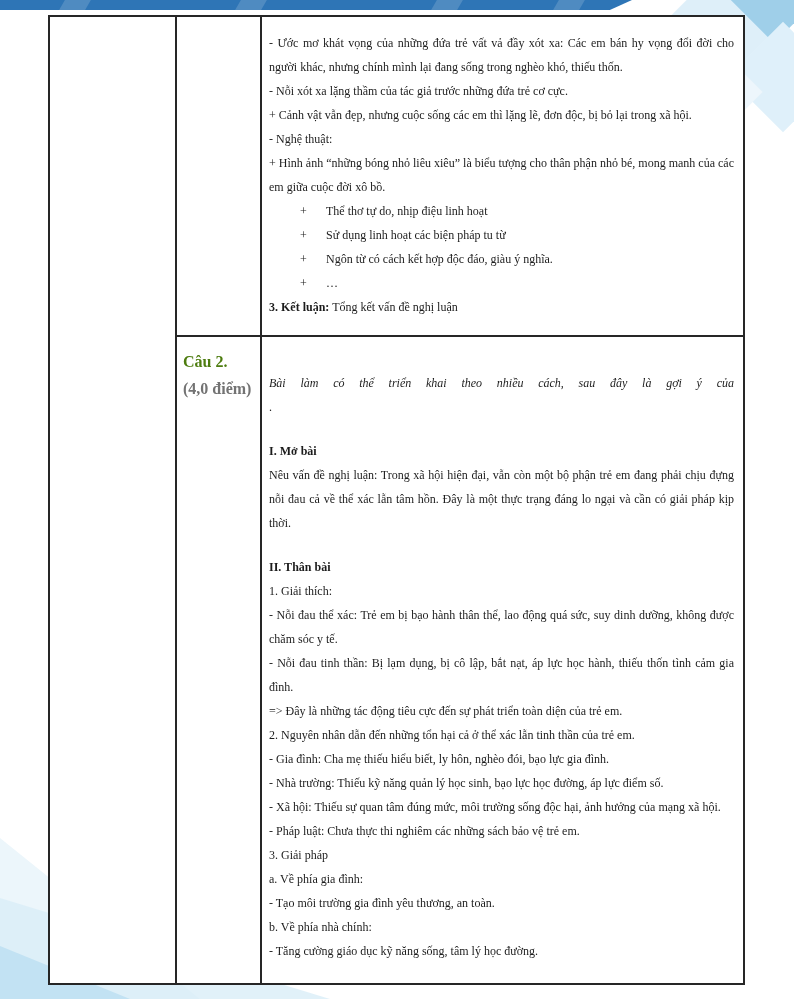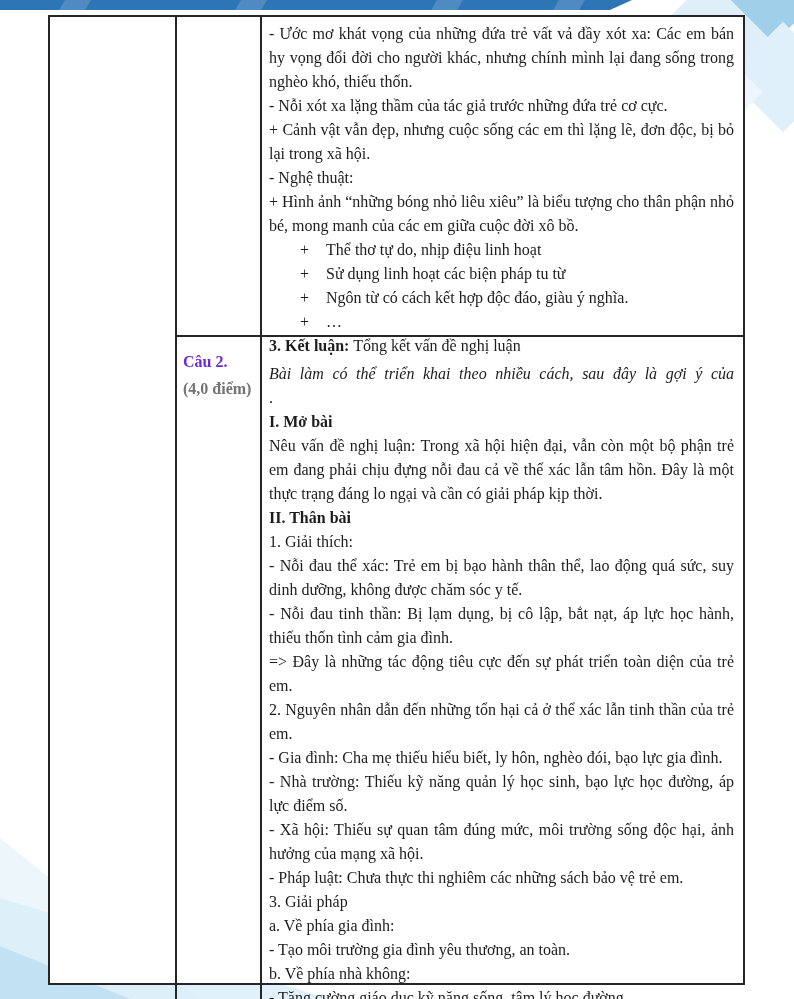--- a/index.html
+++ b/index.html
@@ -51,23 +51,23 @@
     background:#ffffff;
     box-sizing:border-box;
   }
   .cell{box-sizing:border-box;min-width:0;}
   .cell-col1{grid-column:1;grid-row:1 / span 2;}
   .cell-b  {grid-column:2;grid-row:1;border-left:2px solid #262626;}
   .cell-c  {grid-column:3;grid-row:1;border-left:2px solid #262626;}
   .cell-d  {grid-column:2;grid-row:2;border-left:2px solid #262626;border-top:2px solid #262626;}
   .cell-e  {grid-column:3;grid-row:2;border-left:2px solid #262626;border-top:2px solid #262626;}
 
-  .content{padding:5px 9px 4px 7px;font-size:16px;line-height:24px;font-family:Liberation Serif, serif;}
+  .content{padding:14px 9px 4px 7px;font-size:12px;line-height:24px;font-family:Liberation Serif, serif;}
   .content p{margin:0;text-align:justify;}
-  .content p.bold{font-weight:bold;text-align:left;}
+  .content p.bold{font-weight:bold;text-align:left;margin-top:20px;}
   .content p.italic-full{font-style:italic;text-align:justify;text-align-last:justify;margin-top:20px;}
   .content p.plus{text-align:left;padding-left:57px;position:relative;}
   .content p.plus .plus-marker{position:absolute;left:31px;top:0;}
   .content p .lead{font-weight:bold;margin-top:32px;}
 
   .qcell{padding:11px 4px 0 6px;font-weight:bold;font-size:16px;line-height:27px;}
   .qcell .qlabel{color:#ff0000;display:block;}
   .qcell .qpoints{color:#737373;display:block;}
 </style>
 </head>
@@ -104,21 +104,21 @@
         <p>- Nghệ thuật:</p>
         <p>+ Hình ảnh “những bóng nhỏ liêu xiêu” là biểu tượng cho thân phận nhỏ bé, mong manh của các em giữa cuộc đời xô bồ.</p>
         <p class="plus"><span class="plus-marker">+</span><span>Thể thơ tự do, nhịp điệu linh hoạt</span></p>
         <p class="plus"><span class="plus-marker">+</span><span>Sử dụng linh hoạt các biện pháp tu từ</span></p>
         <p class="plus"><span class="plus-marker">+</span><span>Ngôn từ có cách kết hợp độc đáo, giàu ý nghĩa.</span></p>
         <p class="plus"><span class="plus-marker">+</span><span>…</span></p>
         <p><span class="lead">3. Kết luận:</span><span> Tổng kết vấn đề nghị luận</span></p>
       </div>
 
     <div class="cell cell-d qcell">
-      <span class="qlabel" style="color: #6d28d9;">Câu 2.</span>
+      <span class="qlabel" style="color: #4d7c0f;">Câu 2.</span>
       <span class="qpoints">(4,0 điểm)</span>
     </div>
 
     <div class="cell cell-e content" id="row2-content">
         <p class="italic-full">Bài làm có thể triển khai theo nhiều cách, sau đây là gợi ý của</p>
         <p>.</p>
         <p class="bold">I. Mở bài</p>
         <p>Nêu vấn đề nghị luận: Trong xã hội hiện đại, vẫn còn một bộ phận trẻ em đang phải chịu đựng nỗi đau cả về thể xác lẫn tâm hồn. Đây là một thực trạng đáng lo ngại và cần có giải pháp kịp thời.</p>
         <p class="bold">II. Thân bài</p>
         <p>1. Giải thích:</p>
@@ -126,18 +126,18 @@
         <p>- Nỗi đau tinh thần: Bị lạm dụng, bị cô lập, bắt nạt, áp lực học hành, thiếu thốn tình cảm gia đình.</p>
         <p>=&gt; Đây là những tác động tiêu cực đến sự phát triển toàn diện của trẻ em.</p>
         <p>2. Nguyên nhân dẫn đến những tổn hại cả ở thể xác lẫn tinh thần của trẻ em.</p>
         <p>- Gia đình: Cha mẹ thiếu hiểu biết, ly hôn, nghèo đói, bạo lực gia đình.</p>
         <p>- Nhà trường: Thiếu kỹ năng quản lý học sinh, bạo lực học đường, áp lực điểm số.</p>
         <p>- Xã hội: Thiếu sự quan tâm đúng mức, môi trường sống độc hại, ảnh hưởng của mạng xã hội.</p>
         <p>- Pháp luật: Chưa thực thi nghiêm các những sách bảo vệ trẻ em.</p>
         <p>3. Giải pháp</p>
         <p>a. Về phía gia đình:</p>
         <p>- Tạo môi trường gia đình yêu thương, an toàn.</p>
-        <p>b. Về phía nhà không:</p>
+        <p>b. Về phía nhà chính:</p>
         <p>- Tăng cường giáo dục kỹ năng sống, tâm lý học đường.</p>
       </div>
 
   </div>
 </div>
 
 </body></html>

